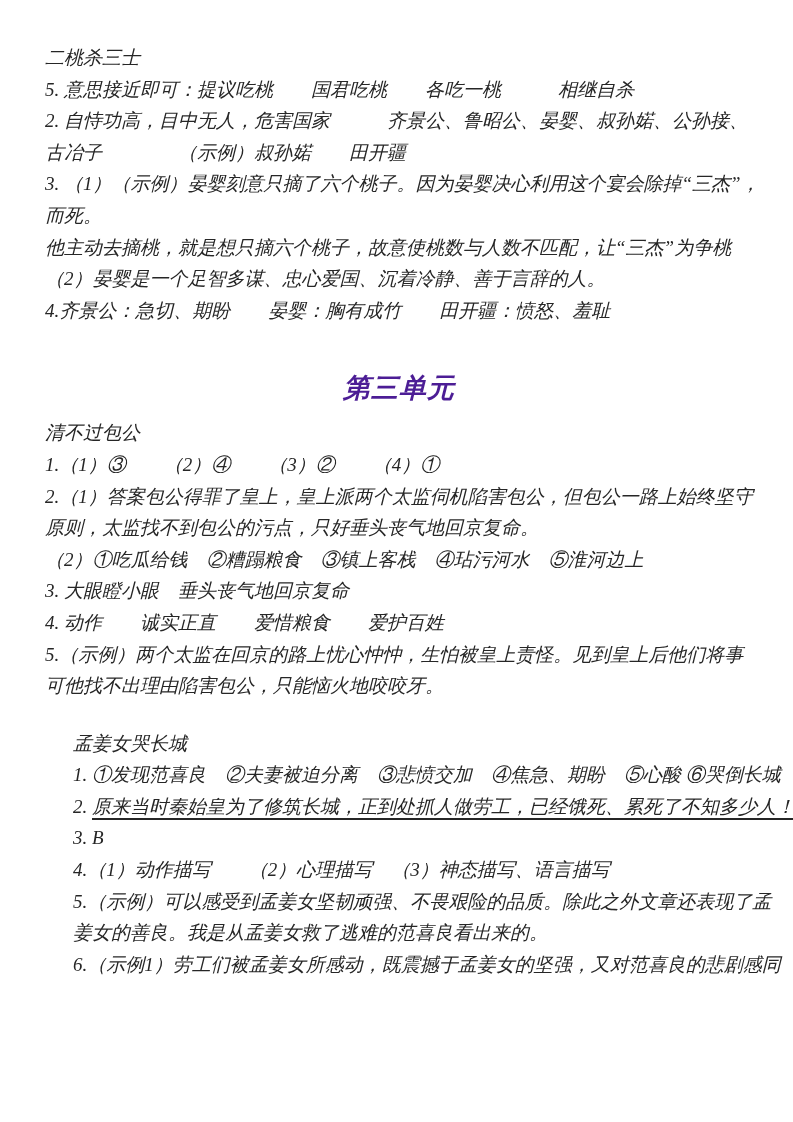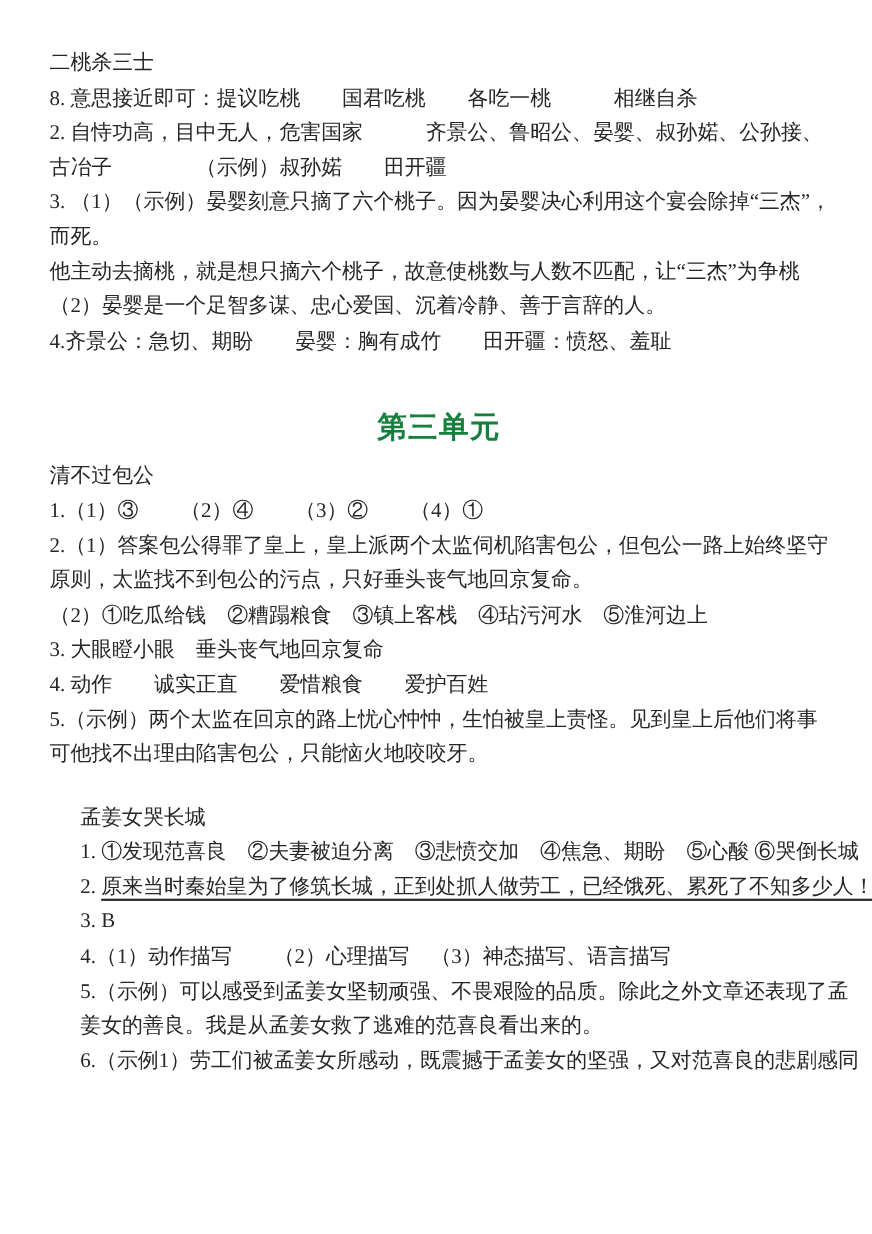--- a/index.html
+++ b/index.html
@@ -12,54 +12,55 @@
     box-sizing: border-box;
     width: 793px;
     height: 1122px;
     background: #ffffff;
     padding: 42px 40px 0 45px;
     font-family: "Liberation Serif", "DejaVu Serif", serif;
     font-size: 19px;
     line-height: 31.6px;
     color: #262626;
     overflow: hidden;
+    font-style: italic;
   }
   section { display: block; }
   .line {
     white-space: pre;
     height: 31.6px;
   }
   .lesson-title {
     white-space: pre;
     height: 31.6px;
   }
   .unit-heading {
     margin: 41px 0 8px 0;
     font-size: 27px;
     line-height: 42px;
     font-weight: bold;
     text-align: center;
-    color: #15803d;
+    color: #4c1d95;
     letter-spacing: 1px;
   }
   .sec3 { margin-top: 26px; margin-left: 28px; }
   .u {
     text-decoration: underline;
     text-underline-offset: 5px;
     text-decoration-thickness: 1.5px;
   }
 </style>
 </head>
 <body>
 
 <div class="page">
 
   <section>
     <div class="lesson-title">二桃杀三士</div>
-    <div class="line">8. 意思接近即可：提议吃桃　　国君吃桃　　各吃一桃　　　相继自杀</div>
+    <div class="line">5. 意思接近即可：提议吃桃　　国君吃桃　　各吃一桃　　　相继自杀</div>
     <div class="line">2. 自恃功高，目中无人，危害国家　　　齐景公、鲁昭公、晏婴、叔孙婼、公孙接、</div>
     <div class="line">古冶子　　　　（示例）叔孙婼　　田开疆</div>
     <div class="line">3. （1）（示例）晏婴刻意只摘了六个桃子。因为晏婴决心利用这个宴会除掉“三杰”，</div>
     <div class="line">而死。</div>
     <div class="line">他主动去摘桃，就是想只摘六个桃子，故意使桃数与人数不匹配，让“三杰”为争桃</div>
     <div class="line">（2）晏婴是一个足智多谋、忠心爱国、沉着冷静、善于言辞的人。</div>
     <div class="line">4.齐景公：急切、期盼　　晏婴：胸有成竹　　田开疆：愤怒、羞耻</div>
   </section>
 
   <div class="unit-heading">第三单元</div>

